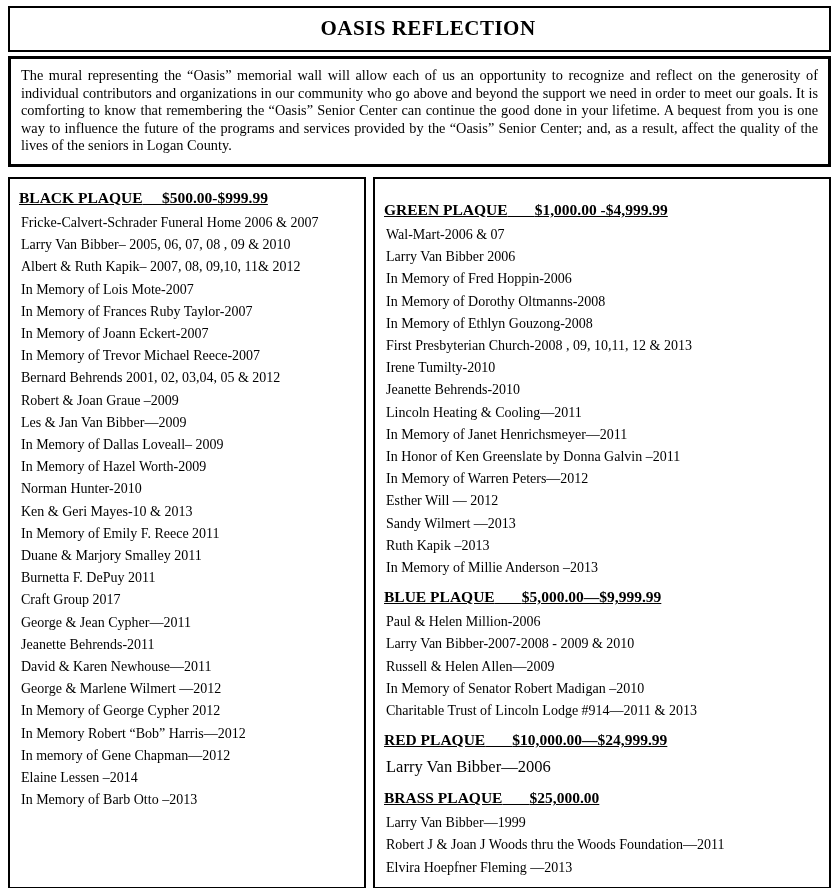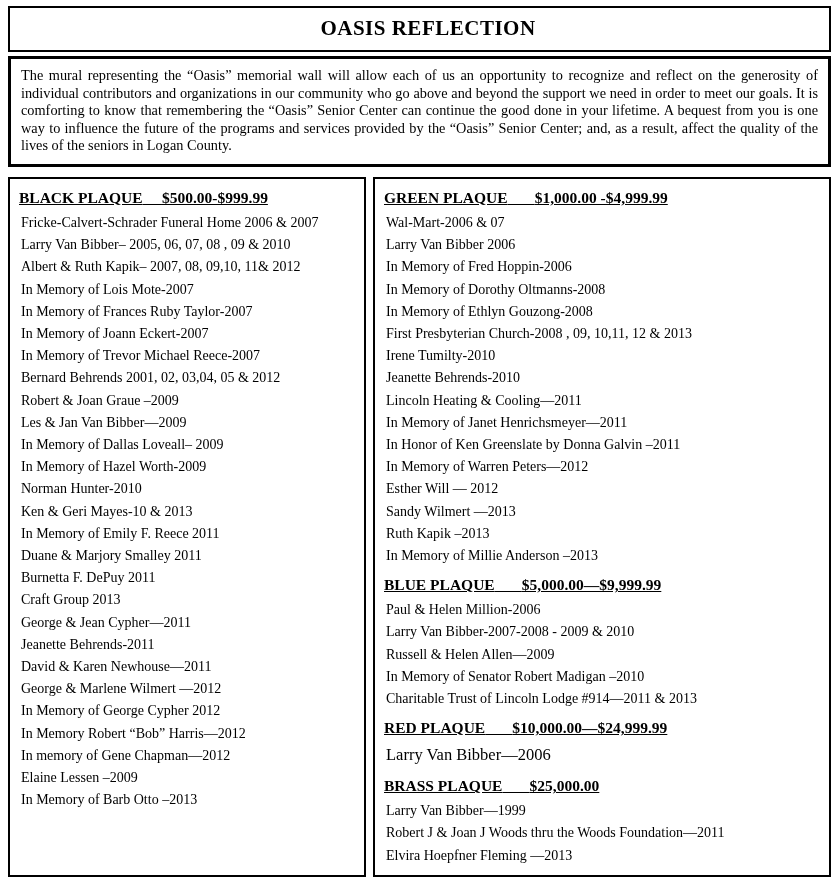--- a/index.html
+++ b/index.html
@@ -41,21 +41,21 @@
   }
   .column { border:2px solid #000; background:#fff; }
   .column.left  { flex:0 0 358px; padding:10px 6px 8px 6px; }
   .column.right { flex:1;         padding:10px 8px 8px 6px; }
 
   .section-heading {
     font-weight:bold;
     font-size:15.5px;
     margin:0 0 5px 3px;
   }
-  .column.right .section-heading { margin-top:0; }
+  .column.right .section-heading { margin-top:12px; }
   .column.right .entries + .section-heading,
   .column.right .section-heading ~ .section-heading { margin-top:9px; }
   .heading-line { text-decoration:underline; }
 
   .entry {
     font-size:14px;
     line-height:22.2px;
     padding-left:5px;
     white-space:nowrap;
     overflow:hidden;
@@ -95,29 +95,29 @@
           <div class="entry">Bernard Behrends 2001, 02, 03,04, 05 &amp; 2012</div>
           <div class="entry">Robert &amp; Joan Graue –2009</div>
           <div class="entry">Les &amp; Jan Van Bibber—2009</div>
           <div class="entry">In Memory of Dallas Loveall– 2009</div>
           <div class="entry">In Memory of Hazel Worth-2009</div>
           <div class="entry">Norman Hunter-2010</div>
           <div class="entry">Ken &amp; Geri Mayes-10 &amp; 2013</div>
           <div class="entry">In Memory of  Emily F. Reece  2011</div>
           <div class="entry">Duane &amp; Marjory Smalley 2011</div>
           <div class="entry">Burnetta F. DePuy 2011</div>
-          <div class="entry">Craft Group 2013</div>
+          <div class="entry">Craft Group 2017</div>
           <div class="entry">George &amp; Jean Cypher—2011</div>
           <div class="entry">Jeanette Behrends-2011</div>
           <div class="entry">David &amp; Karen Newhouse—2011</div>
           <div class="entry">George &amp; Marlene Wilmert —2012</div>
           <div class="entry">In Memory of George Cypher 2012</div>
           <div class="entry">In Memory Robert “Bob” Harris—2012</div>
           <div class="entry">In memory of Gene Chapman—2012</div>
-          <div class="entry">Elaine Lessen –2009</div>
+          <div class="entry">Elaine Lessen –2014</div>
           <div class="entry">In Memory of Barb Otto –2013</div>
         </div>
     </div>
 
     <div class="column right">
         <div class="section-heading"><span class="heading-line"><span>GREEN PLAQUE</span><span>&nbsp;&nbsp;&nbsp;&nbsp;&nbsp;&nbsp;&nbsp;</span><span>$1,000.00 -$4,999.99</span></span></div>
         <div class="entries">
           <div class="entry">Wal-Mart-2006 &amp; 07</div>
           <div class="entry">Larry Van Bibber 2006</div>
           <div class="entry">In Memory of Fred Hoppin-2006</div>

